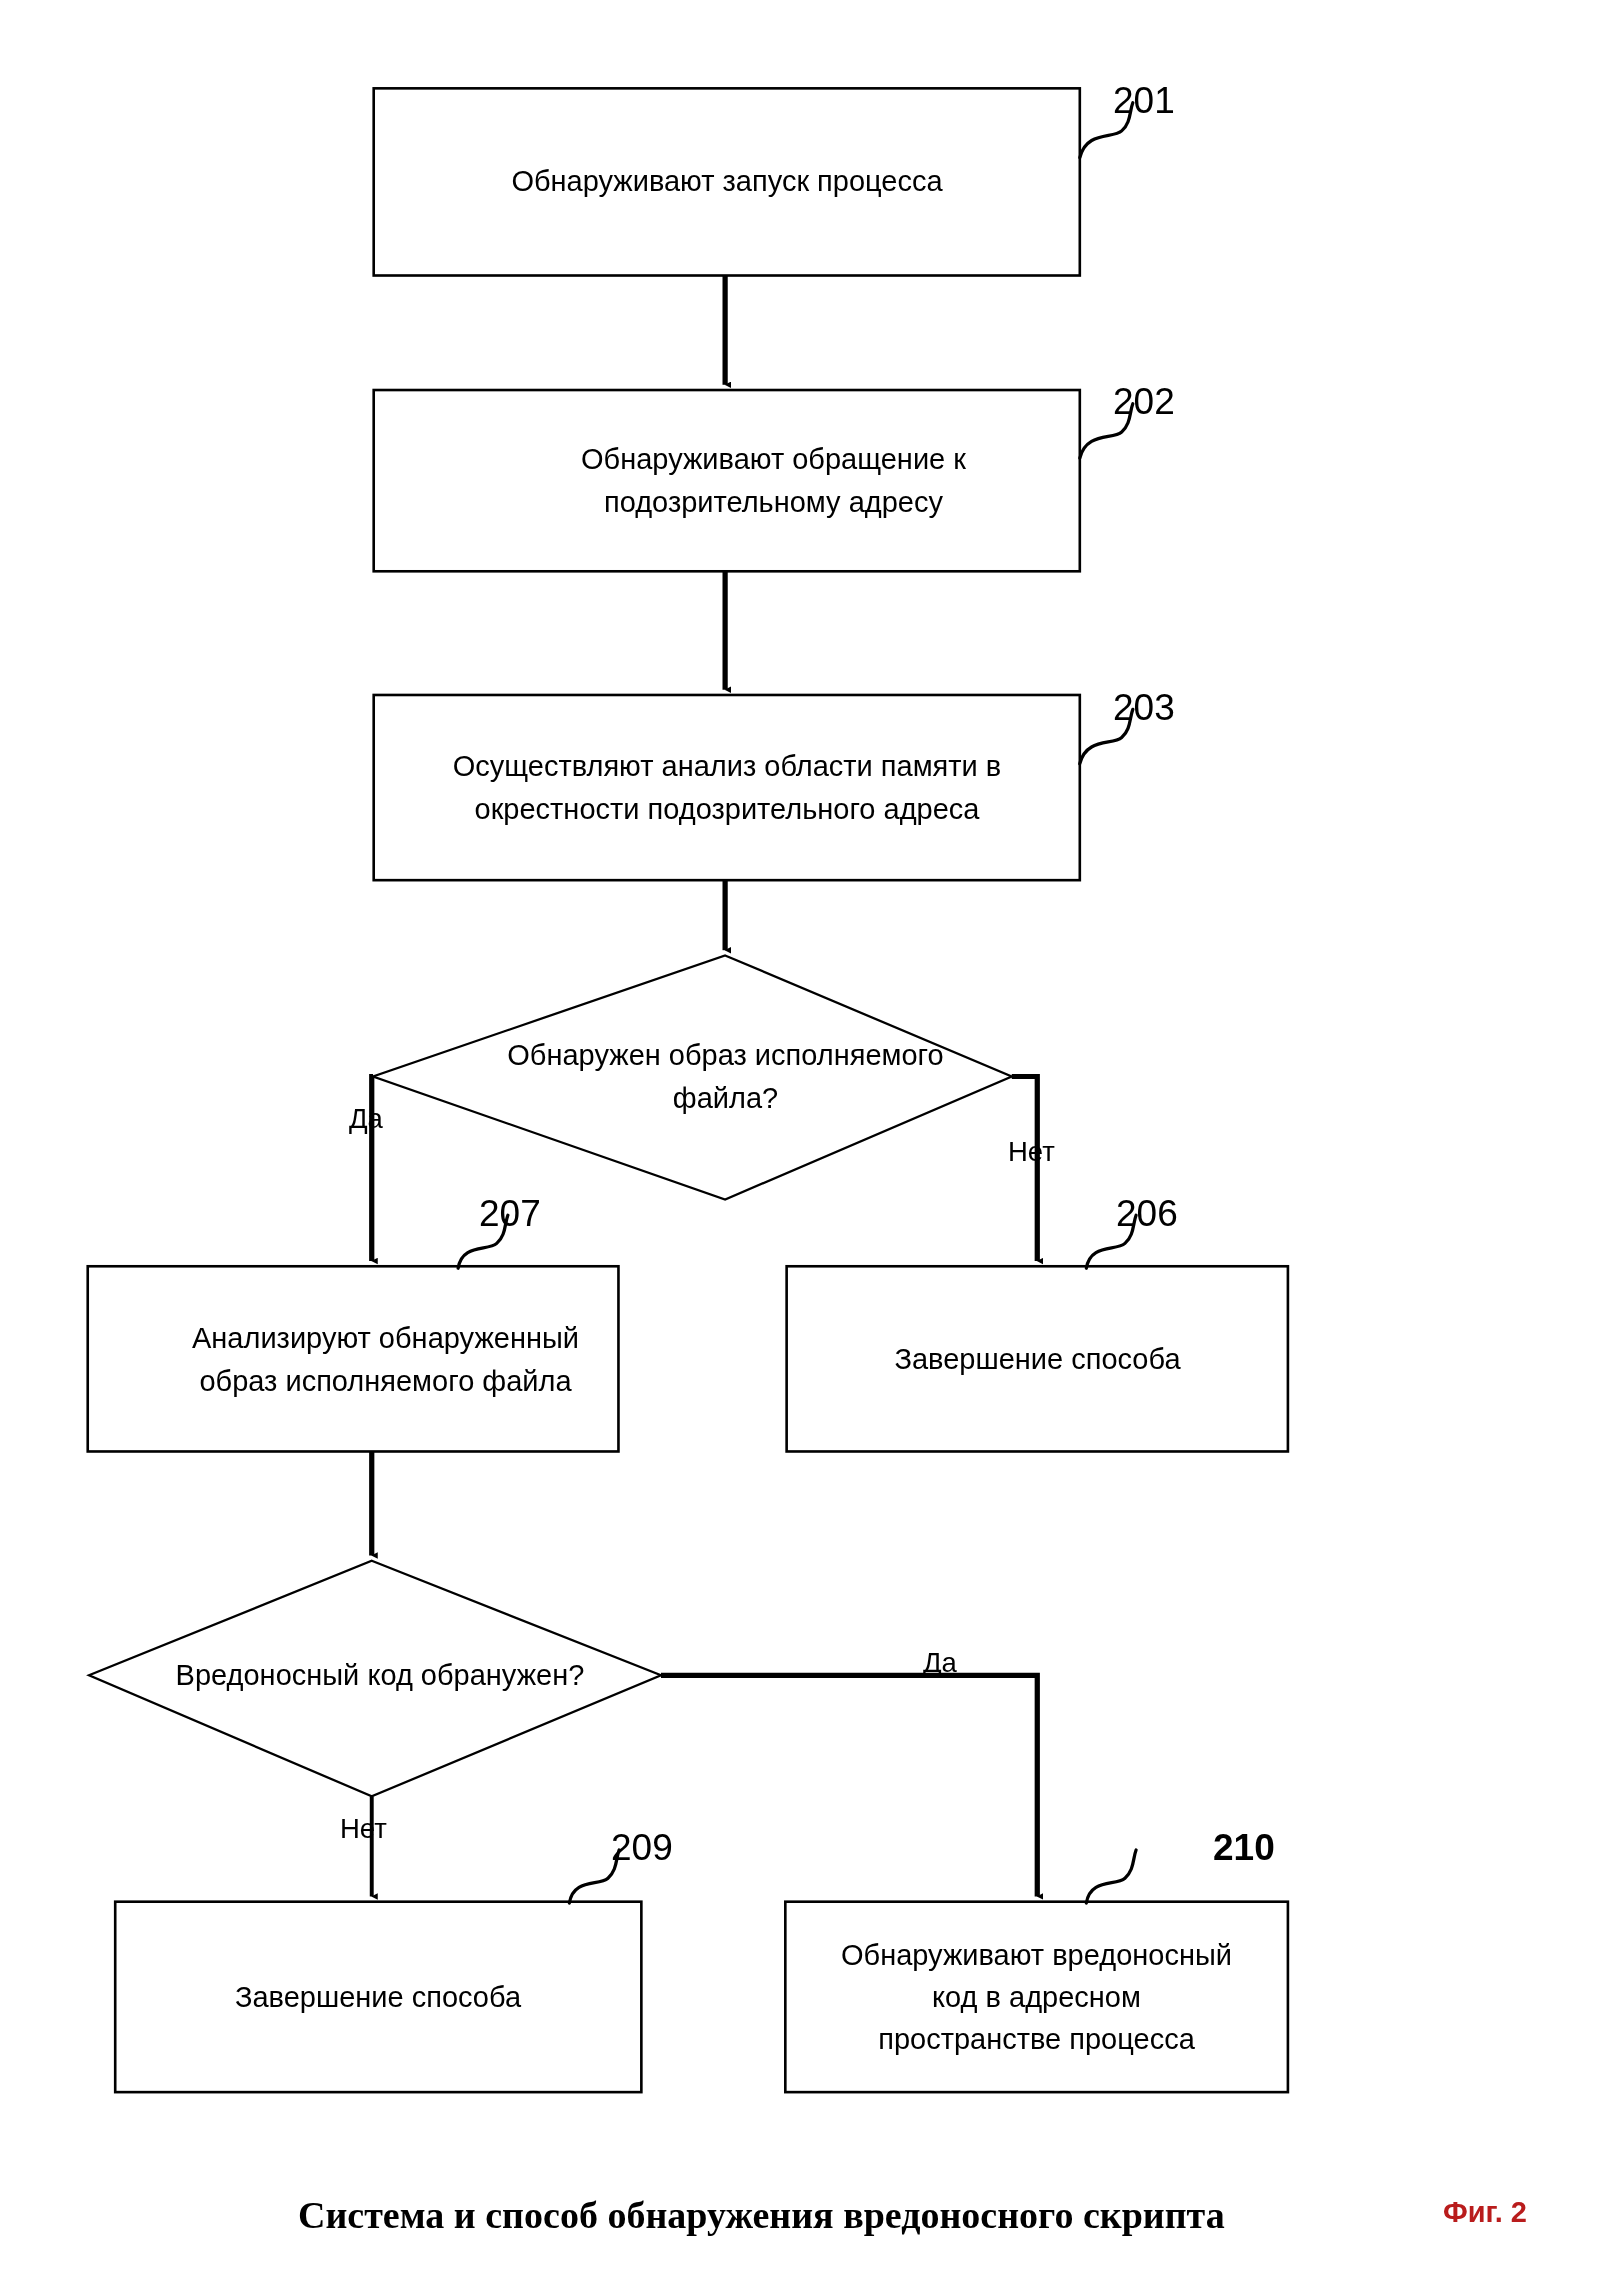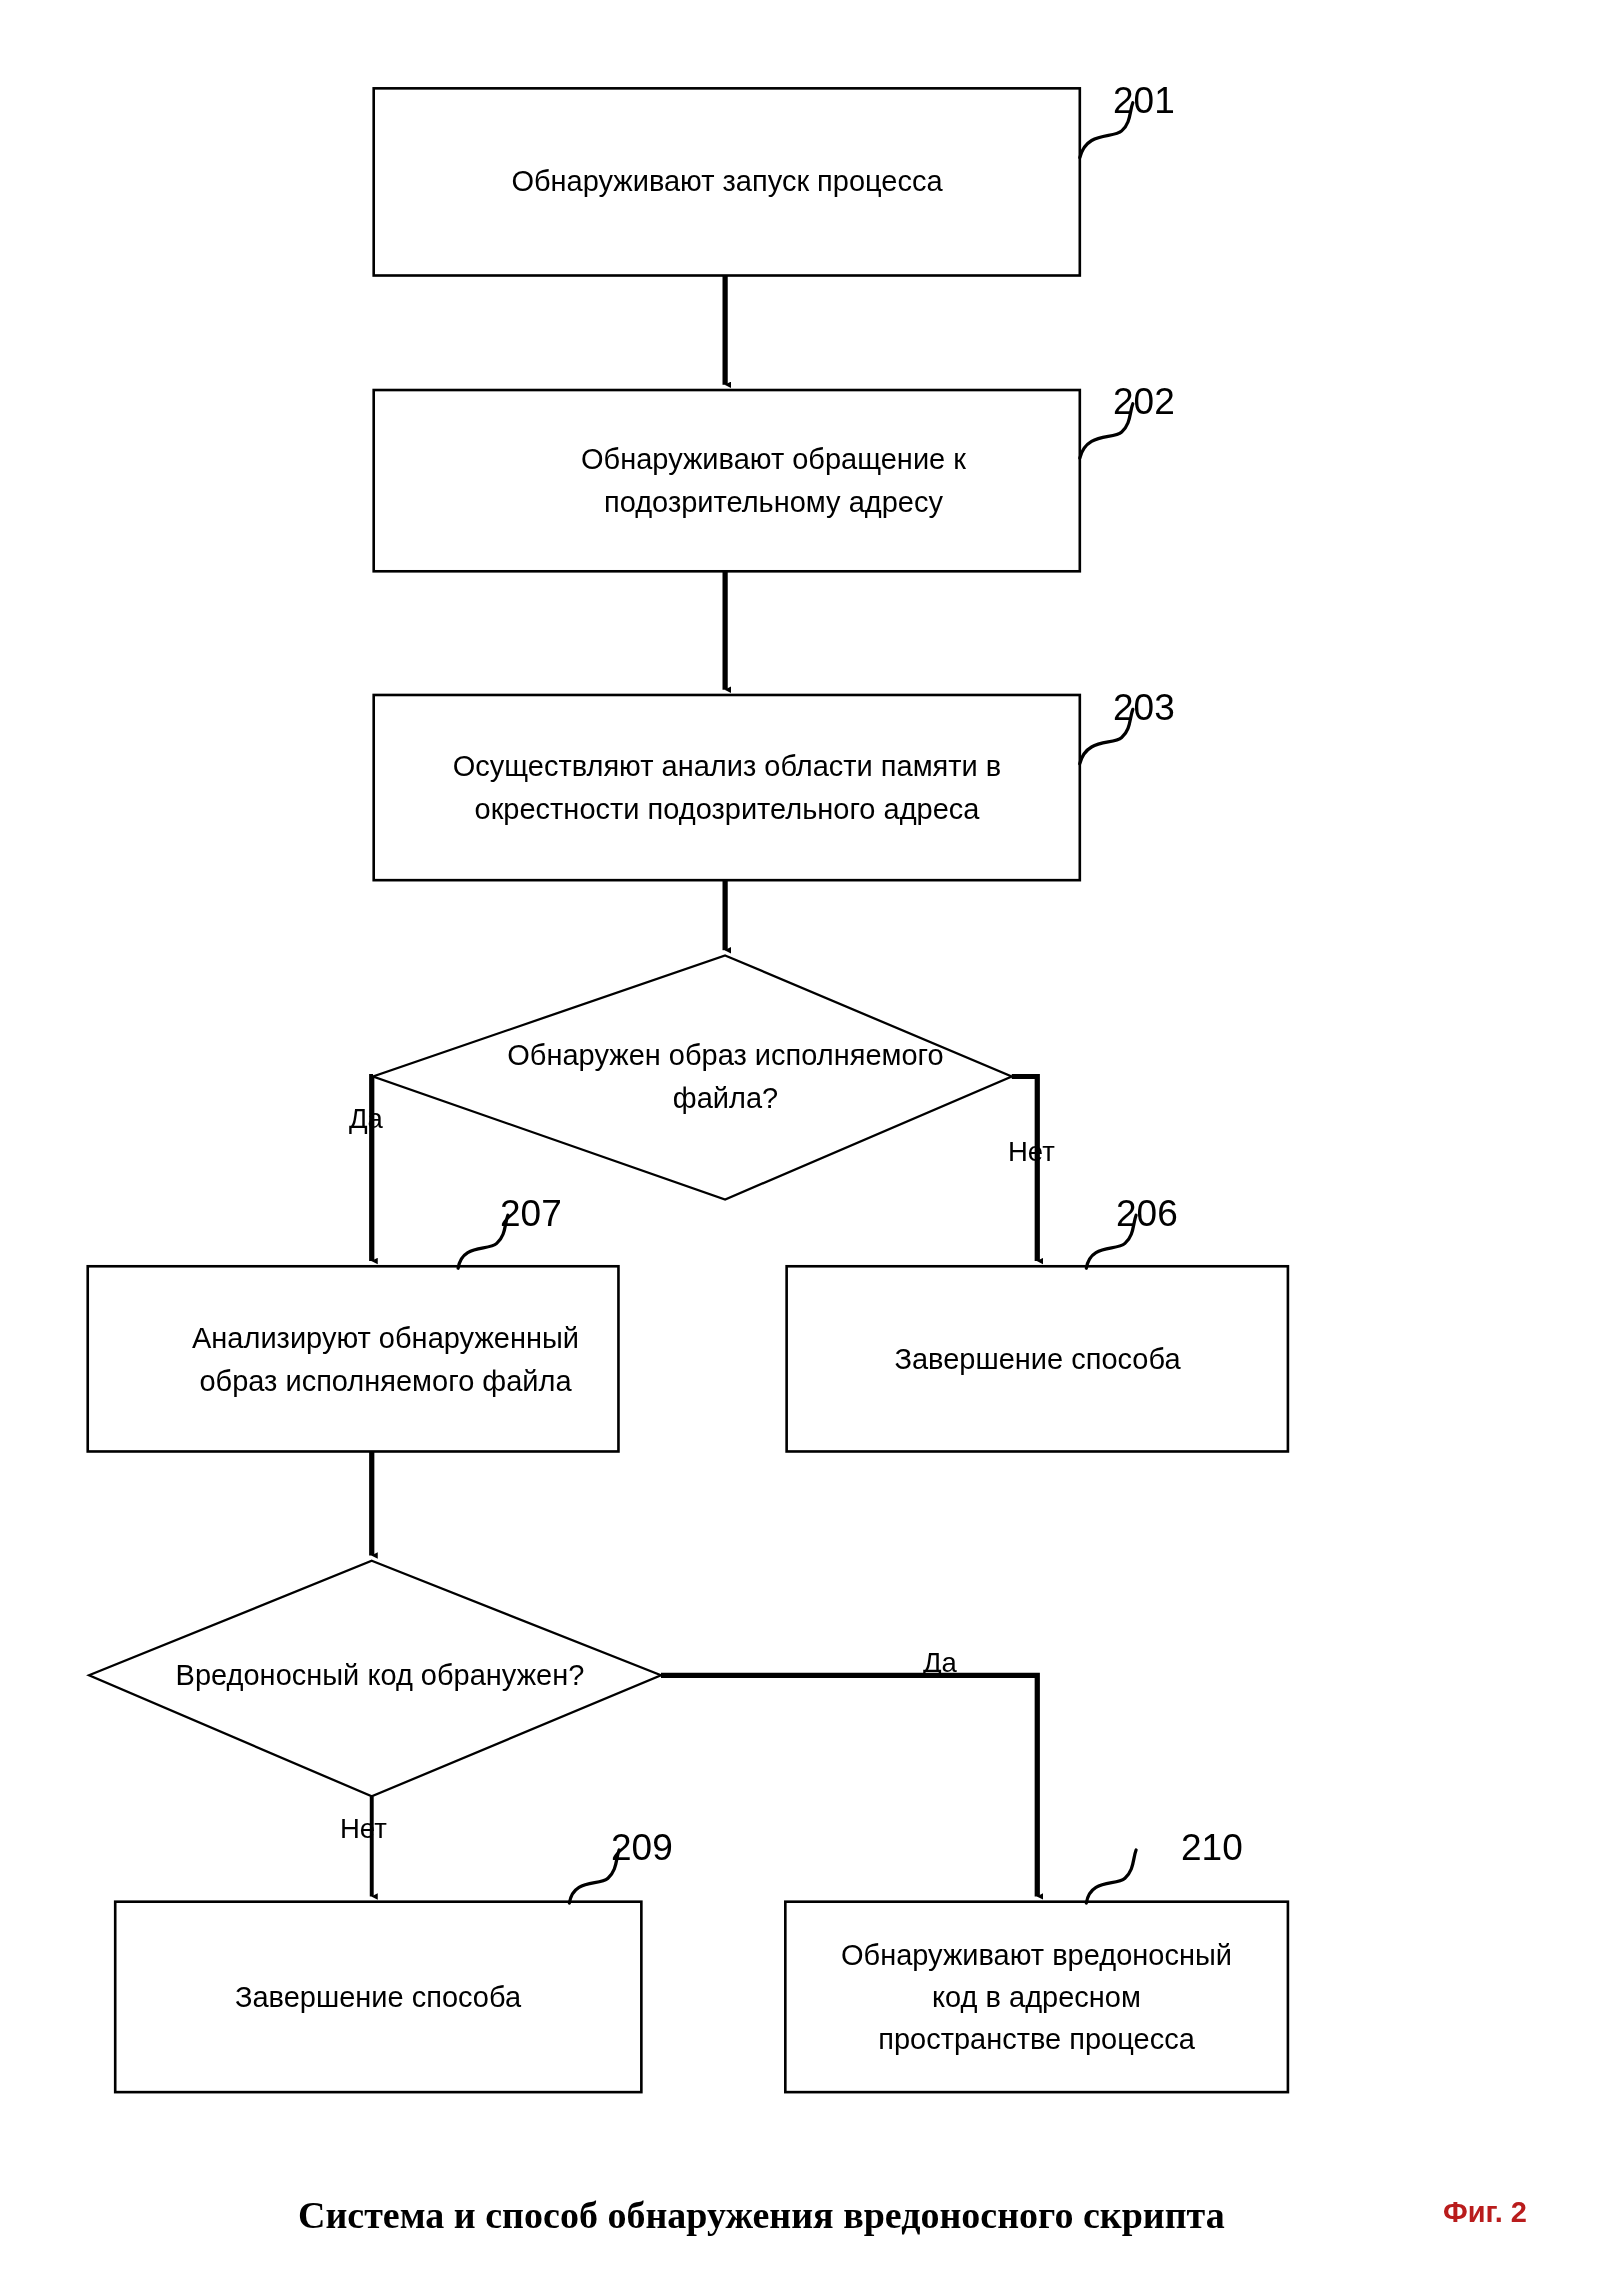--- a/index.html
+++ b/index.html
@@ -151,24 +151,24 @@
 
   <div class="node-text" style="left:115px; top:1902px; width:526px; height:190px;">Завершение способа</div>
 
   <div class="node-text" style="left:785px; top:1902px; width:503px; height:190px;">Обнаруживают вредоносный
 код в адресном
 пространстве процесса</div>
 
   <div class="ref-num" style="left:1113px; top:80px;">201</div>
   <div class="ref-num" style="left:1113px; top:381px;">202</div>
   <div class="ref-num" style="left:1113px; top:687px;">203</div>
-  <div class="ref-num" style="left:500px; top:1193px;text-align:center;">207</div>
+  <div class="ref-num" style="left:479px; top:1193px;text-align:center;">207</div>
   <div class="ref-num" style="left:1116px; top:1193px;">206</div>
   <div class="ref-num" style="left:611px; top:1827px;">209</div>
-  <div class="ref-num" style="left:1181px; top:1827px;">210</div>
+  <div class="ref-num" style="left:1213px; top:1827px;font-weight:bold;">210</div>
 
   <div class="edge-label" style="left:349px; top:1103px;">Да</div>
   <div class="edge-label" style="left:1008px; top:1136px;">Нет</div>
   <div class="edge-label" style="left:923px; top:1647px;">Да</div>
   <div class="edge-label" style="left:340px; top:1813px;">Нет</div>
 
   <div class="caption" style="left:262px; top:2193px;">Система и способ обнаружения вредоносного скрипта</div>
   <div class="figlabel" style="left:1443px; top:2196px;">Фиг. 2</div>
 
 </div>

